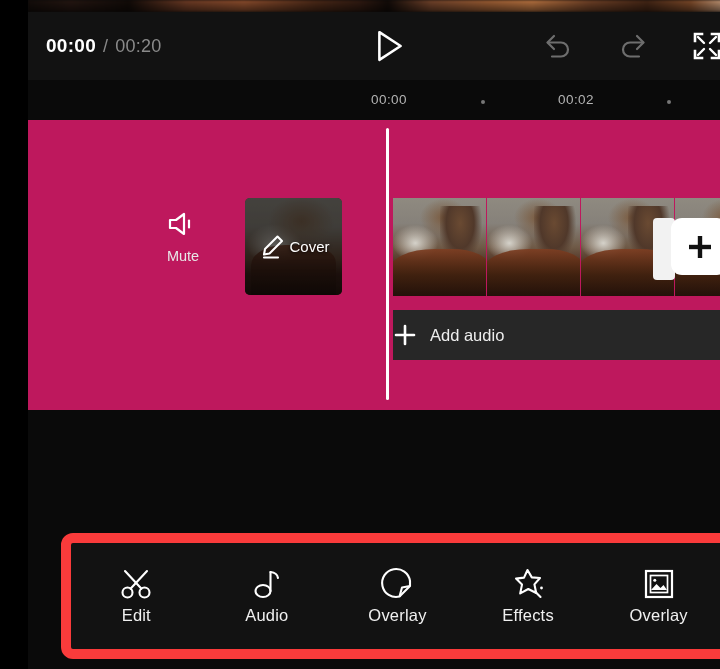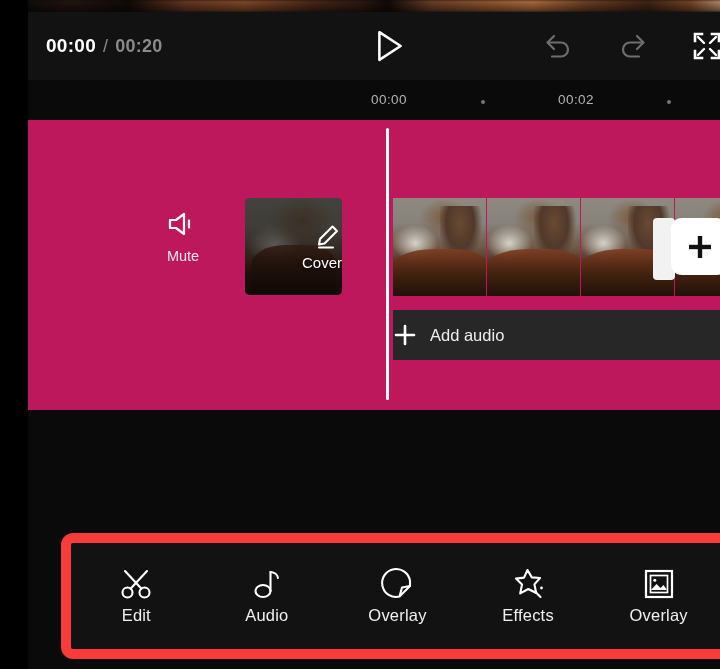--- a/index.html
+++ b/index.html
@@ -38,21 +38,21 @@
     background: #121212;
     display: flex; align-items: center;
   }
   .time-block {
     position: absolute; left: 18px; top: 50%; transform: translateY(-50%);
     display: flex; align-items: baseline; gap: 7px;
     white-space: nowrap;
   }
   .time-cur { color: #fff; font-size: 19px; font-weight: 700; letter-spacing: .3px; }
   .time-sep { color: #8a8a8a; font-size: 18px; }
-  .time-tot { color: #8a8a8a; font-size: 18px; letter-spacing: .3px; font-weight: bold; }
+  .time-tot { color: #8a8a8a; font-size: 18px; letter-spacing: .3px; }
 
   .play-btn {
     position: absolute; left: 340px; top: 50%; transform: translateY(-50%);
     width: 44px; height: 44px;
     display: flex; align-items: center; justify-content: center;
   }
   .icon-btn-top {
     position: absolute; top: 50%; transform: translateY(-50%);
     width: 44px; height: 44px;
     display: flex; align-items: center; justify-content: center;
@@ -111,21 +111,21 @@
     content: "";
     position: absolute; left: 6%; top: 48%; width: 88%; height: 52%;
     background: linear-gradient(180deg, rgba(120,60,35,.85) 0%, #3d1f14 60%, #24120c 100%);
     border-radius: 40% 35% 0 0;
   }
   .cover-ov {
     position: absolute; inset: 0; background: rgba(0,0,0,.28);
   }
   .cover-inner {
     position: absolute; inset: 0;
-    display: flex; flex-direction: column; align-items: flex-end; justify-content: center;
+    display: flex; flex-direction: row; align-items: center; justify-content: center;
     gap: 2px;
   }
   .cover-label { color: #fff; font-size: 15px; text-shadow: 0 1px 3px rgba(0,0,0,.8); }
 
   
   .playhead {
     position: absolute; left: 358px; top: 8px;
     width: 3px; height: 272px;
     background: #fff;
     border-radius: 2px;

